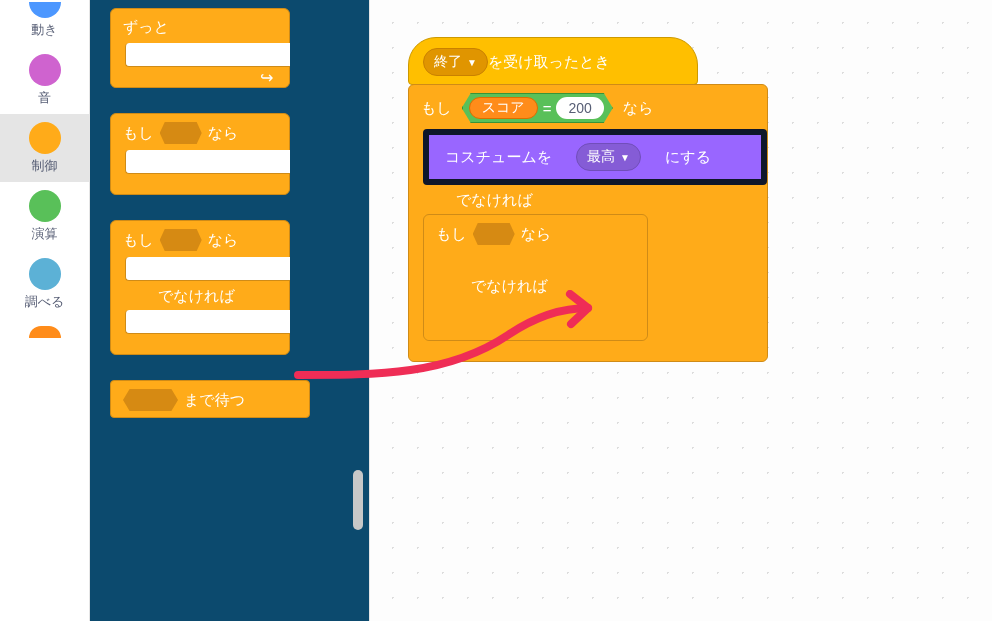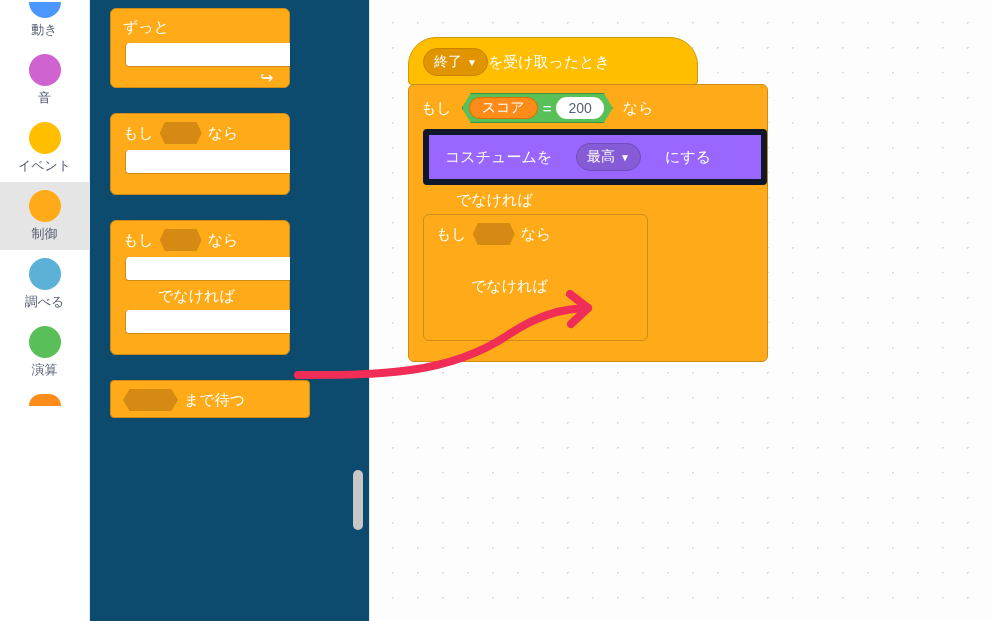--- a/index.html
+++ b/index.html
@@ -222,35 +222,31 @@
 
   <div class="category-bar">
     <div class="cat-item">
       <div class="cat-dot half" style="background:#4c97ff"></div>
       <span>動き</span>
     </div>
     <div class="cat-item">
       <div class="cat-dot" style="background:#cf63cf"></div>
       <span>音</span>
     </div>
-    <div class="cat-item">
-      <div class="cat-dot" style="background:#ffbf00"></div>
-      <span>イベント</span>
-    </div>
     <div class="cat-item selected">
       <div class="cat-dot" style="background:#ffab19"></div>
       <span>制御</span>
     </div>
     <div class="cat-item">
+      <div class="cat-dot" style="background:#59c059"></div>
+      <span>演算</span>
+    </div>
+    <div class="cat-item">
       <div class="cat-dot" style="background:#5cb1d6"></div>
       <span>調べる</span>
-    </div>
-    <div class="cat-item">
-      <div class="cat-dot" style="background:#59c059"></div>
-      <span>演算</span>
     </div>
     <div class="cat-item" style="padding-bottom:0">
       <div class="cat-dot" style="background:#ff8c1a;height:12px;border-radius:16px 16px 0 0;margin-bottom:0"></div>
     </div>
   </div>
 
   <div class="palette">
 
     <div class="blk c-block">
       <div class="c-head">

